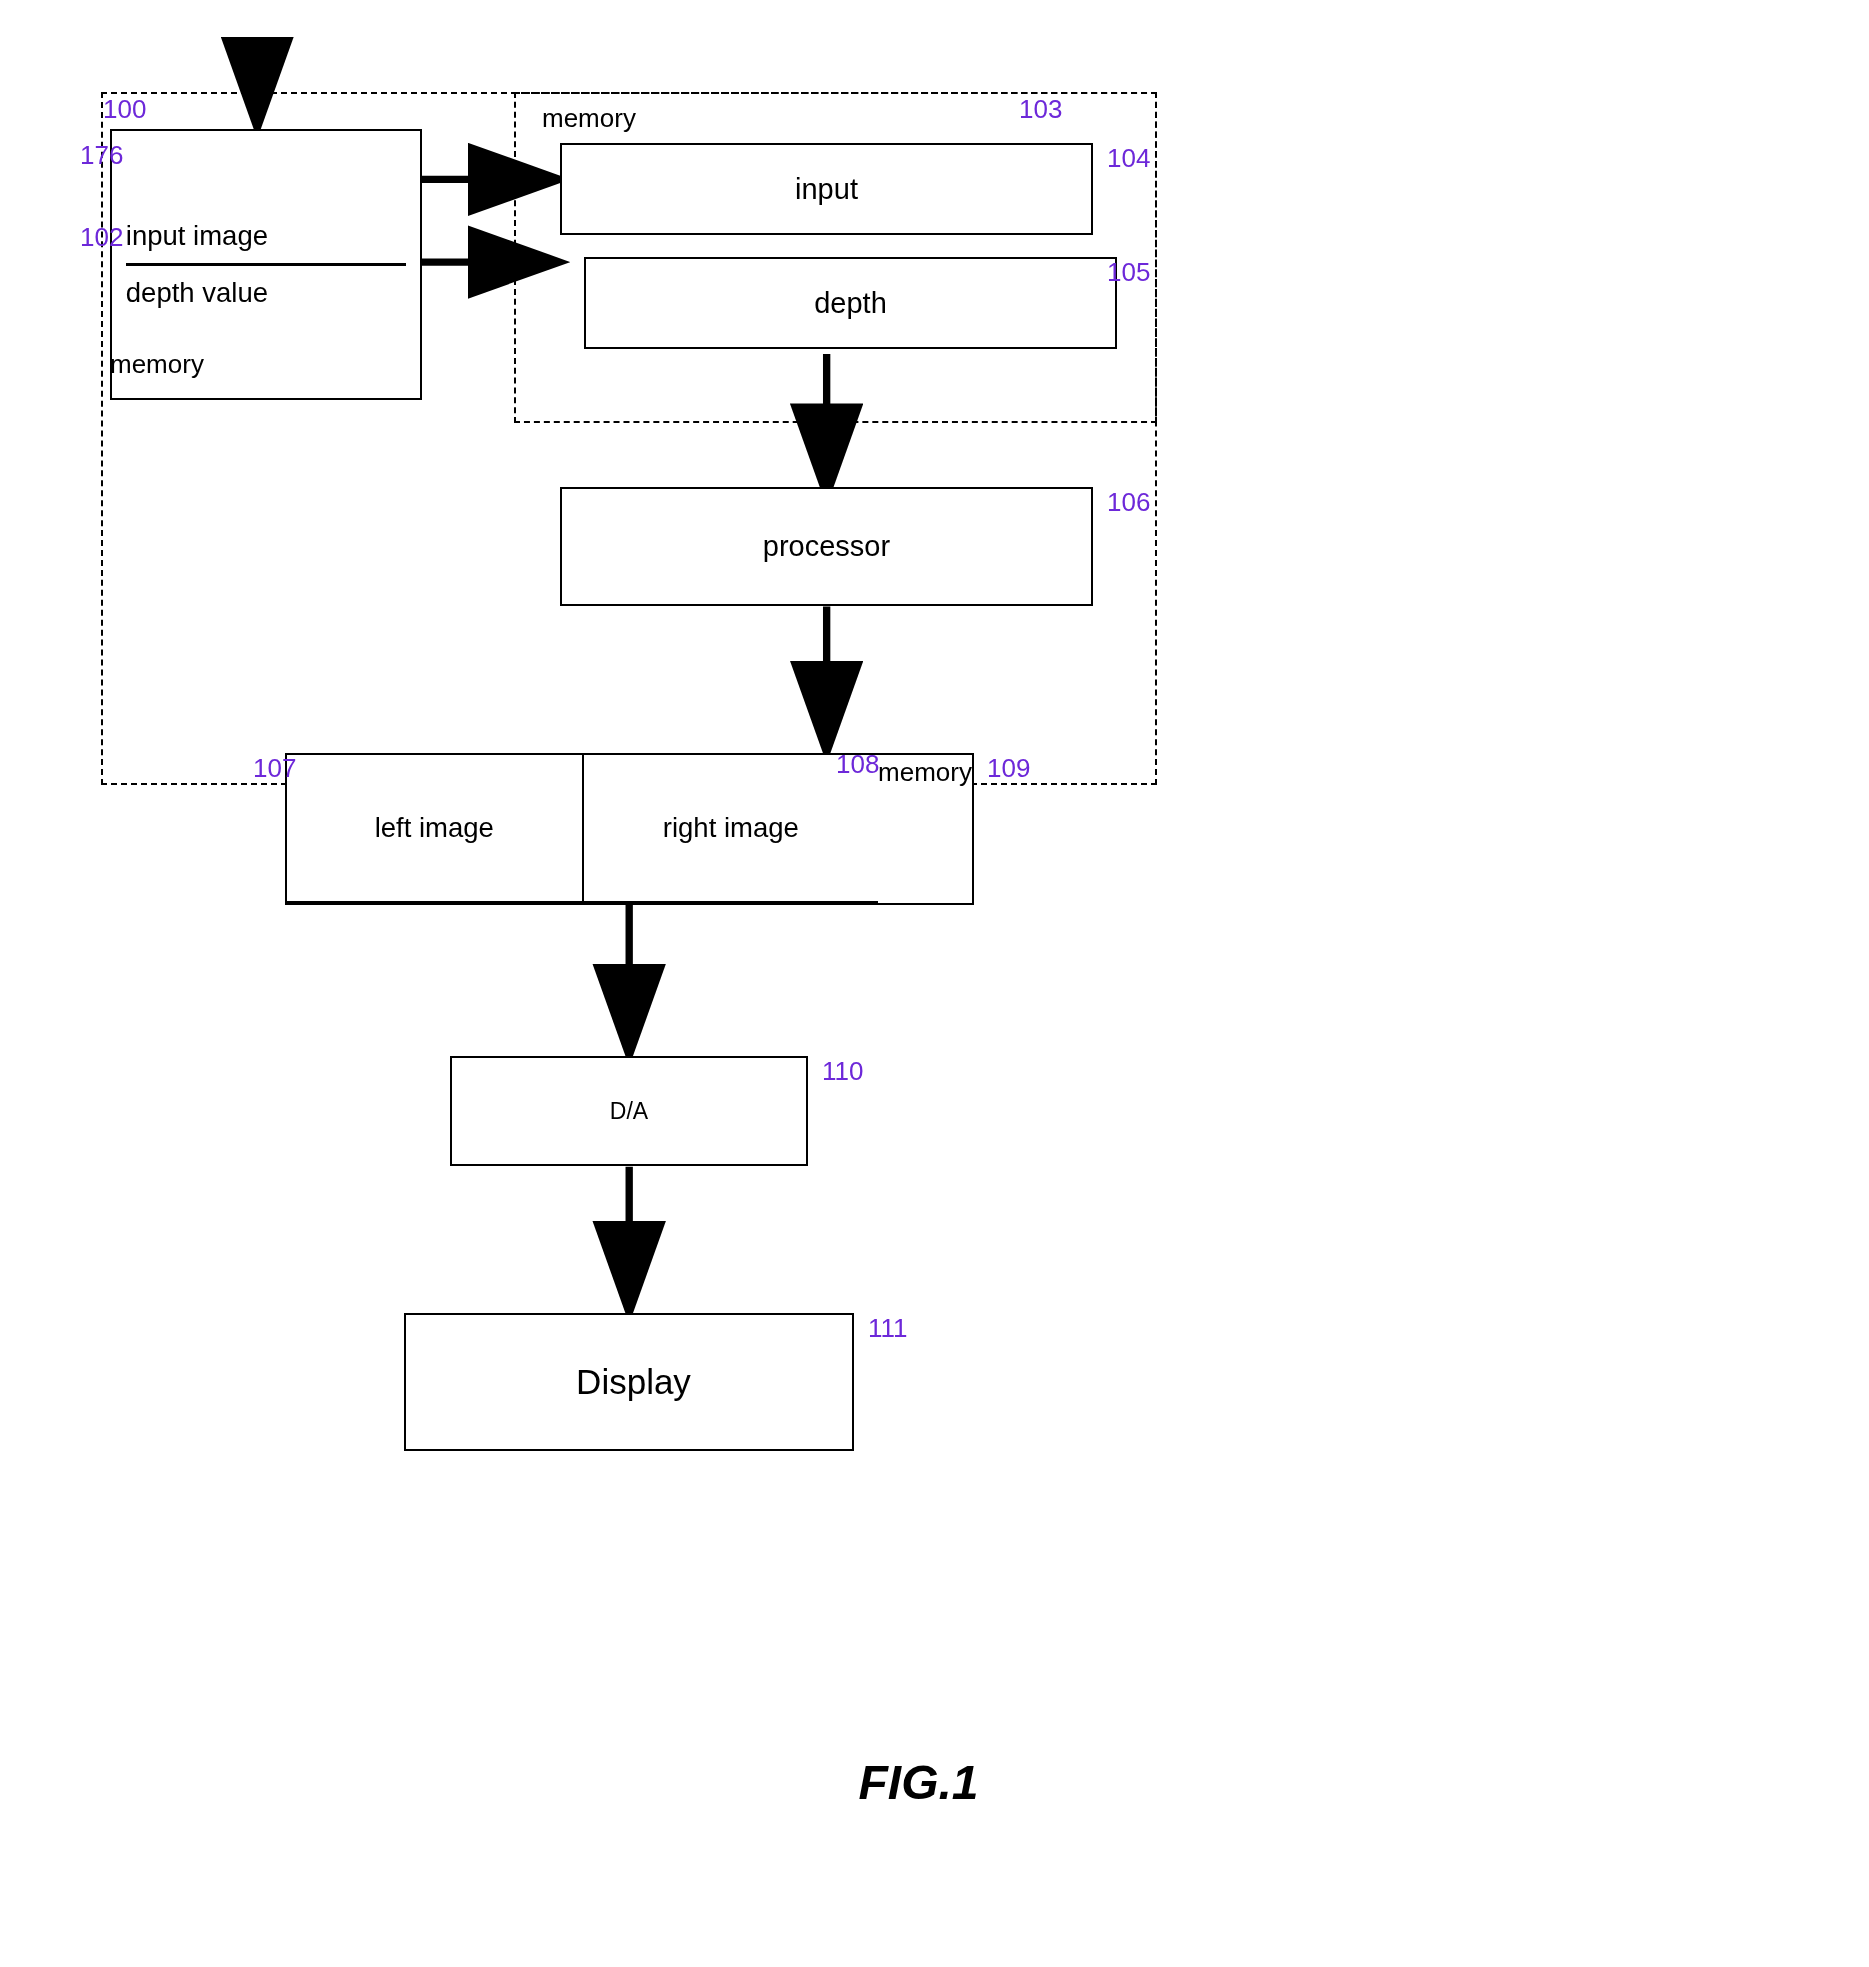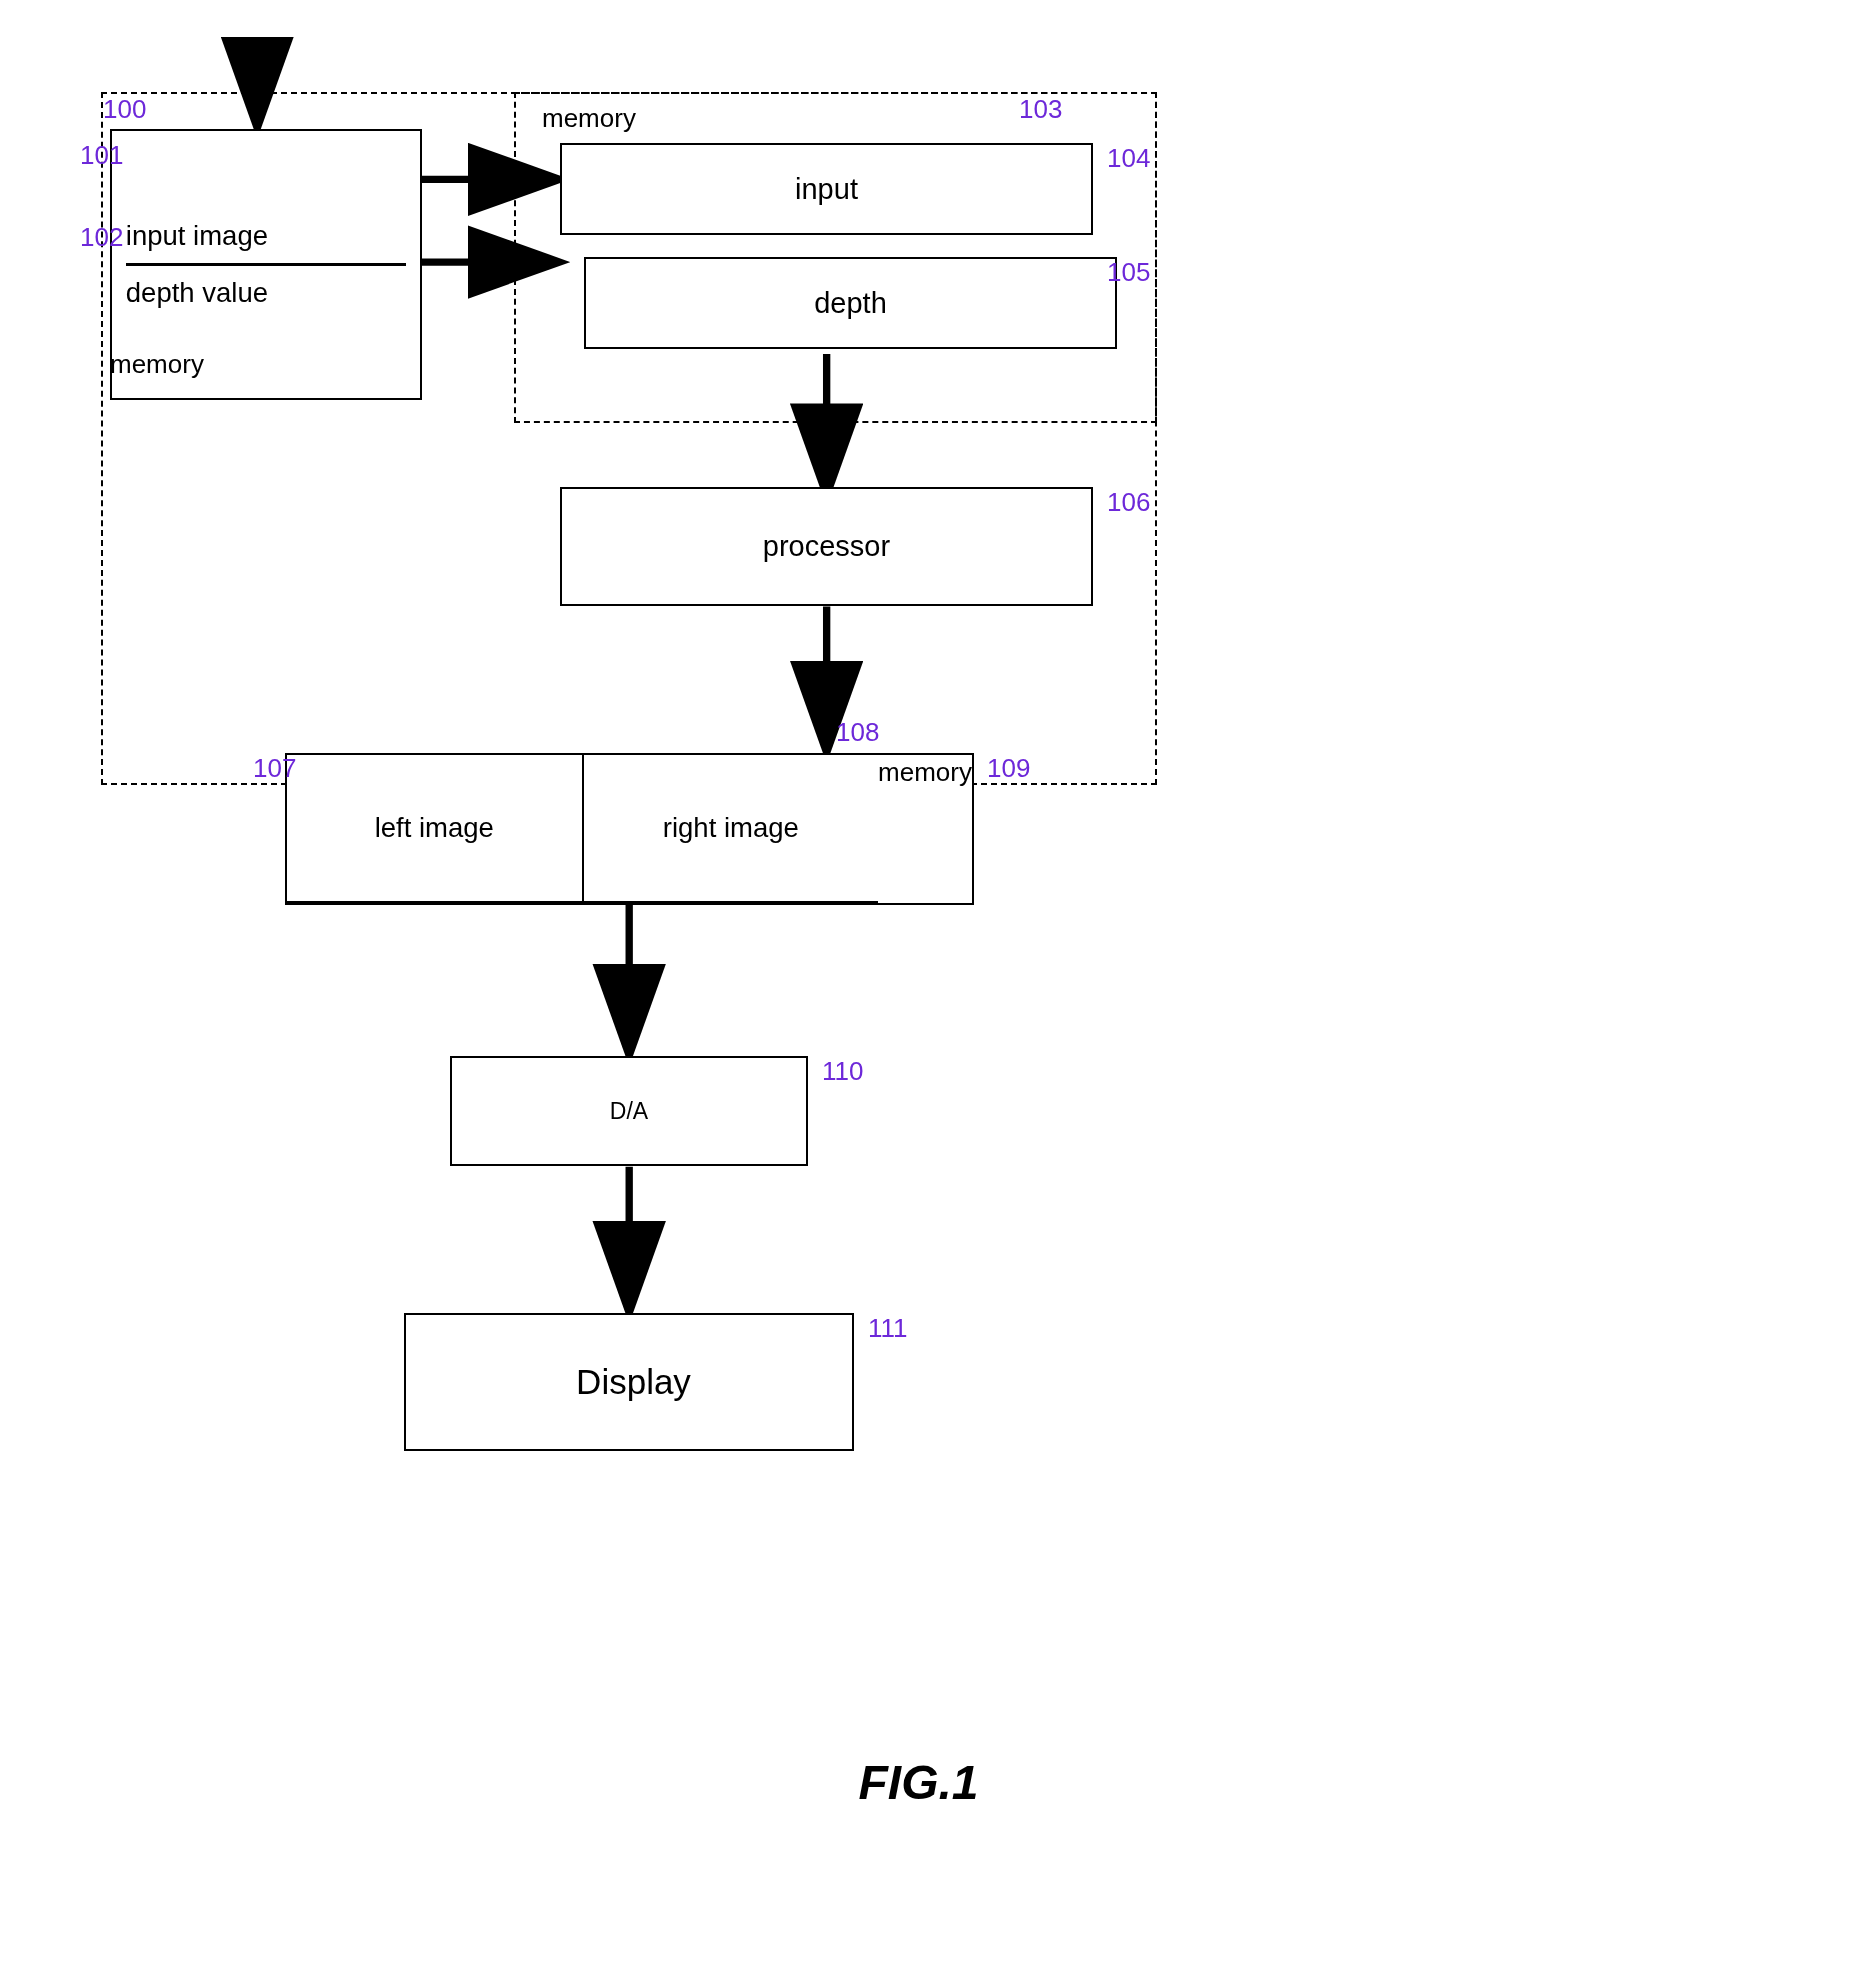--- a/index.html
+++ b/index.html
@@ -256,35 +256,35 @@
     </div>
     <div class="memory-label-row" style="display:flex; align-items:center; justify-content:center; font-size:26px; height:35px;">memory</div>
   </div>
 
   <div class="box box-da" style="position:absolute; left:404px; top:1019px; width:358px; height:110px; font-size:23px;">D/A</div>
 
   <div class="box box-display" style="position:absolute; left:358px; top:1276px; width:450px; height:138px; font-size:35px;padding-left:9px;">Display</div>
 
   <div class="ref" style="left:57px; top:57px; font-size:26px;">100</div>
 
-  <div class="ref" style="left:34px; top:103px; font-size:26px;">101</div>
+  <div class="ref" style="left:34px; top:103px; font-size:26px;">176</div>
 
   <div class="ref" style="left:34px; top:185px; font-size:26px;">102</div>
 
   <div class="ref" style="left:973px; top:57px; font-size:26px;">103</div>
 
   <div class="ref" style="left:1061px; top:106px; font-size:26px;">104</div>
 
   <div class="ref" style="left:1061px; top:220px; font-size:26px;">105</div>
 
   <div class="ref" style="left:1061px; top:450px; font-size:26px;">106</div>
 
   <div class="ref" style="left:207px; top:716px; font-size:26px;">107</div>
 
-  <div class="ref" style="left:790px; top:680px; font-size:26px;">108</div>
+  <div class="ref" style="left:790px; top:712px; font-size:26px;">108</div>
 
   <div class="ref" style="left:941px; top:716px; font-size:26px;">109</div>
 
   <div class="ref" style="left:776px; top:1019px; font-size:26px;">110</div>
 
   <div class="ref" style="left:822px; top:1276px; font-size:26px;">111</div>
 
   <div class="fig-label" style="position:absolute; bottom:18.4px; left:50%; transform:translateX(-50%); font-size:48px; font-weight:bold; ">FIG.1</div>
 
 </div>

